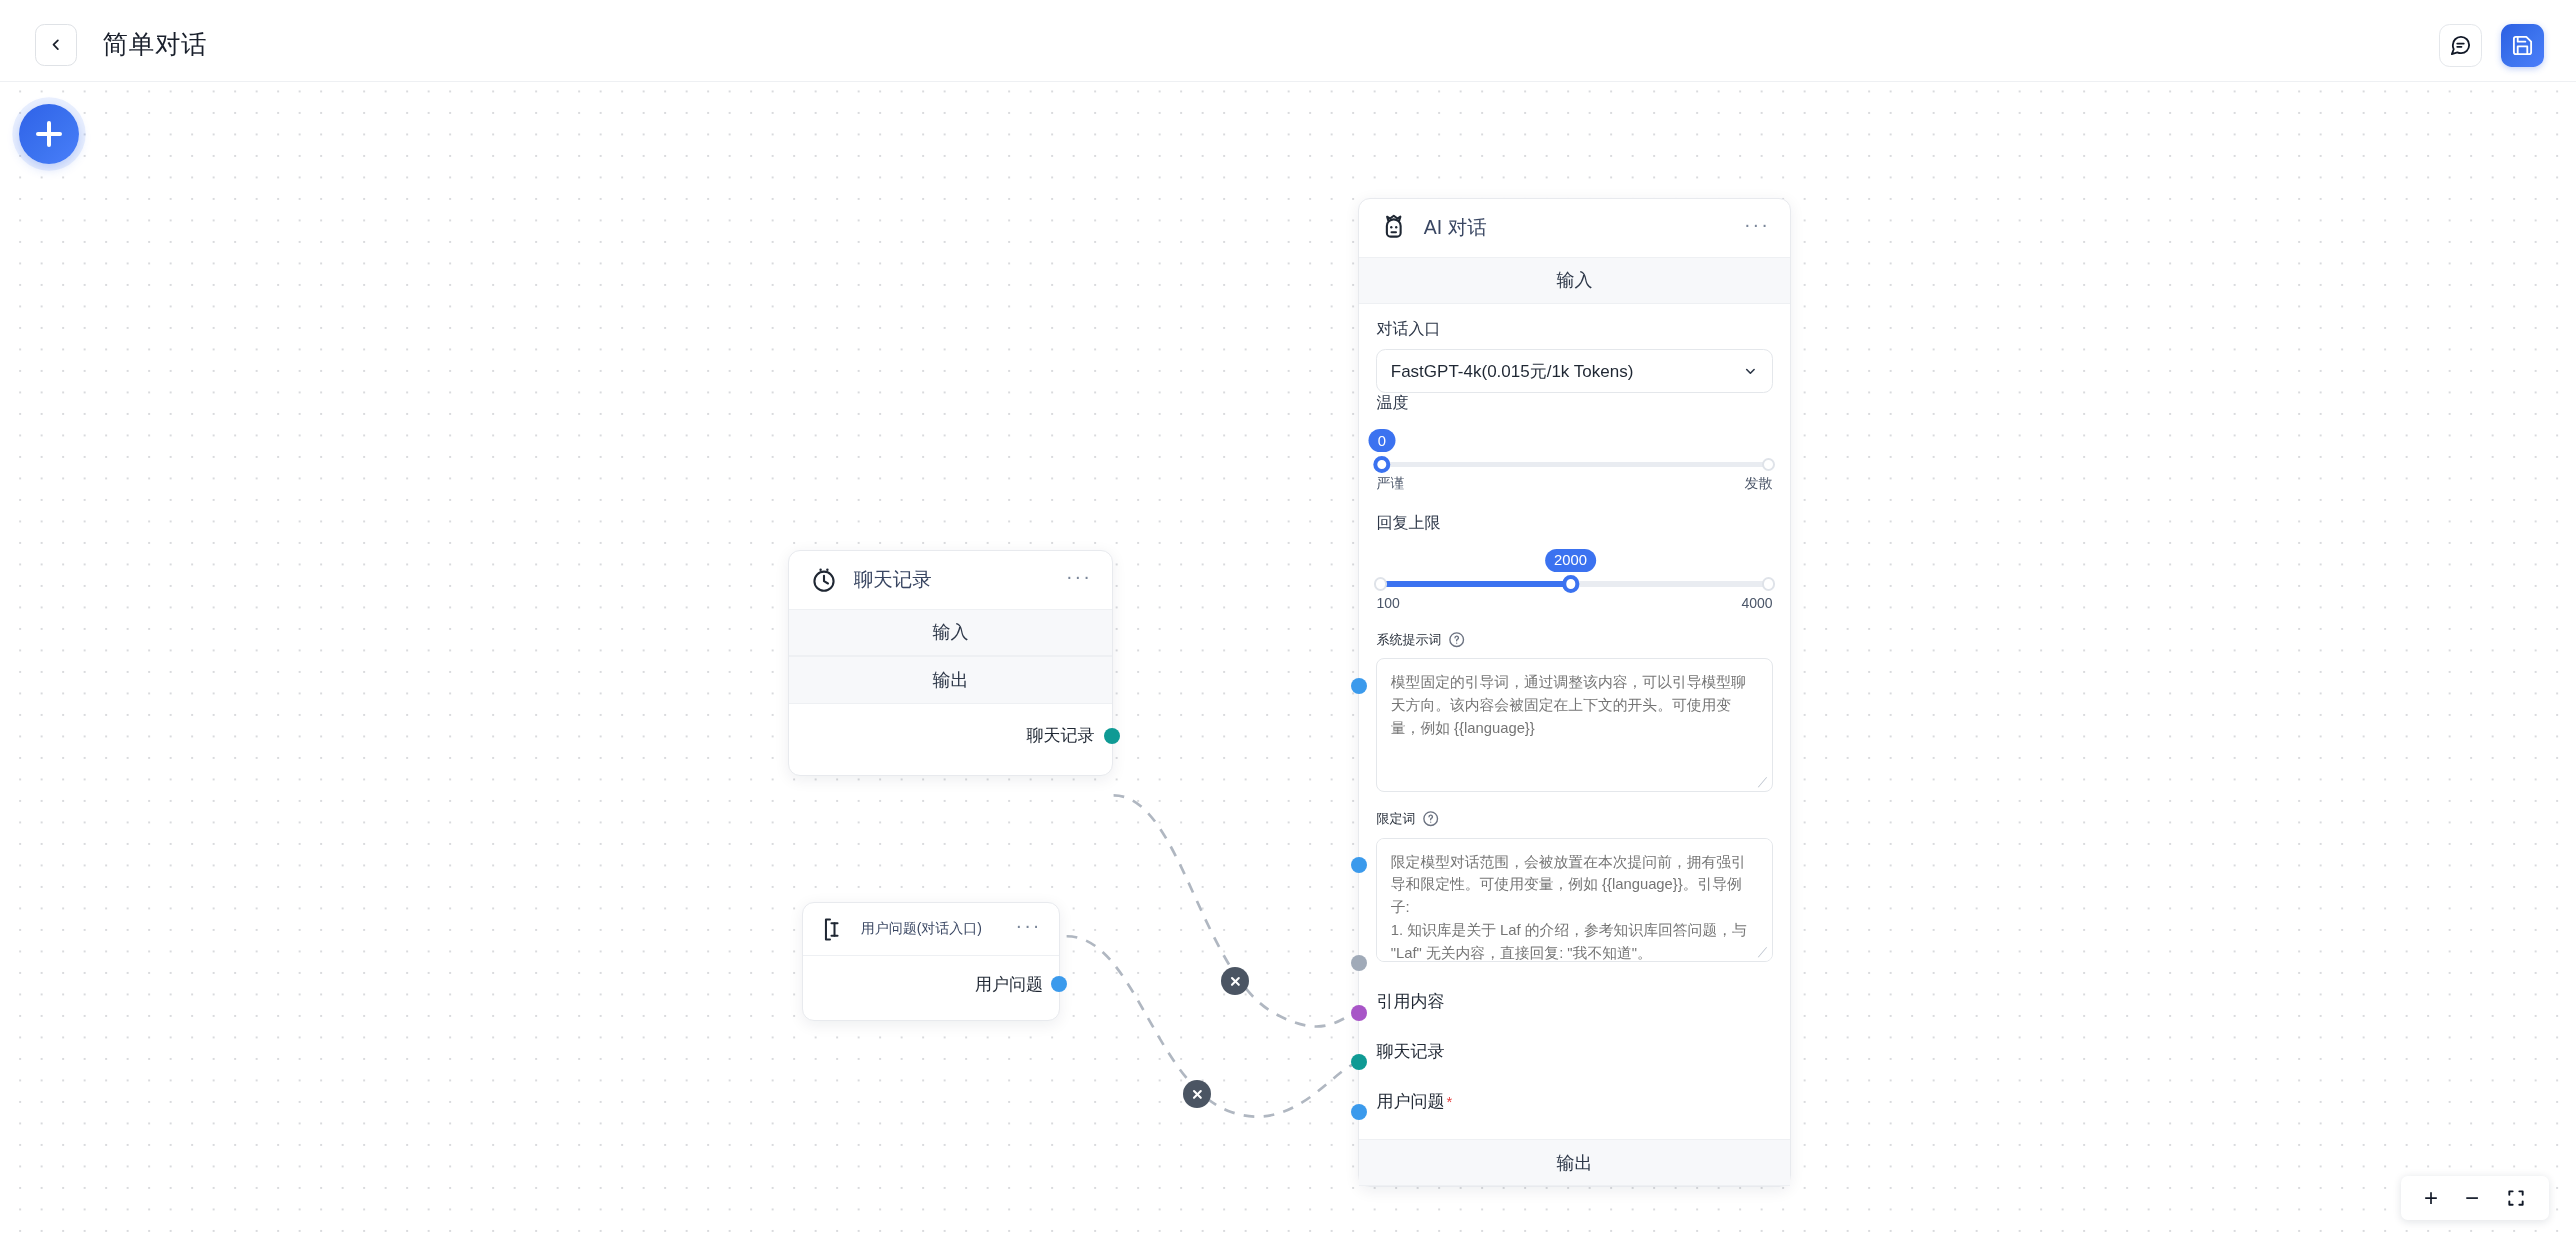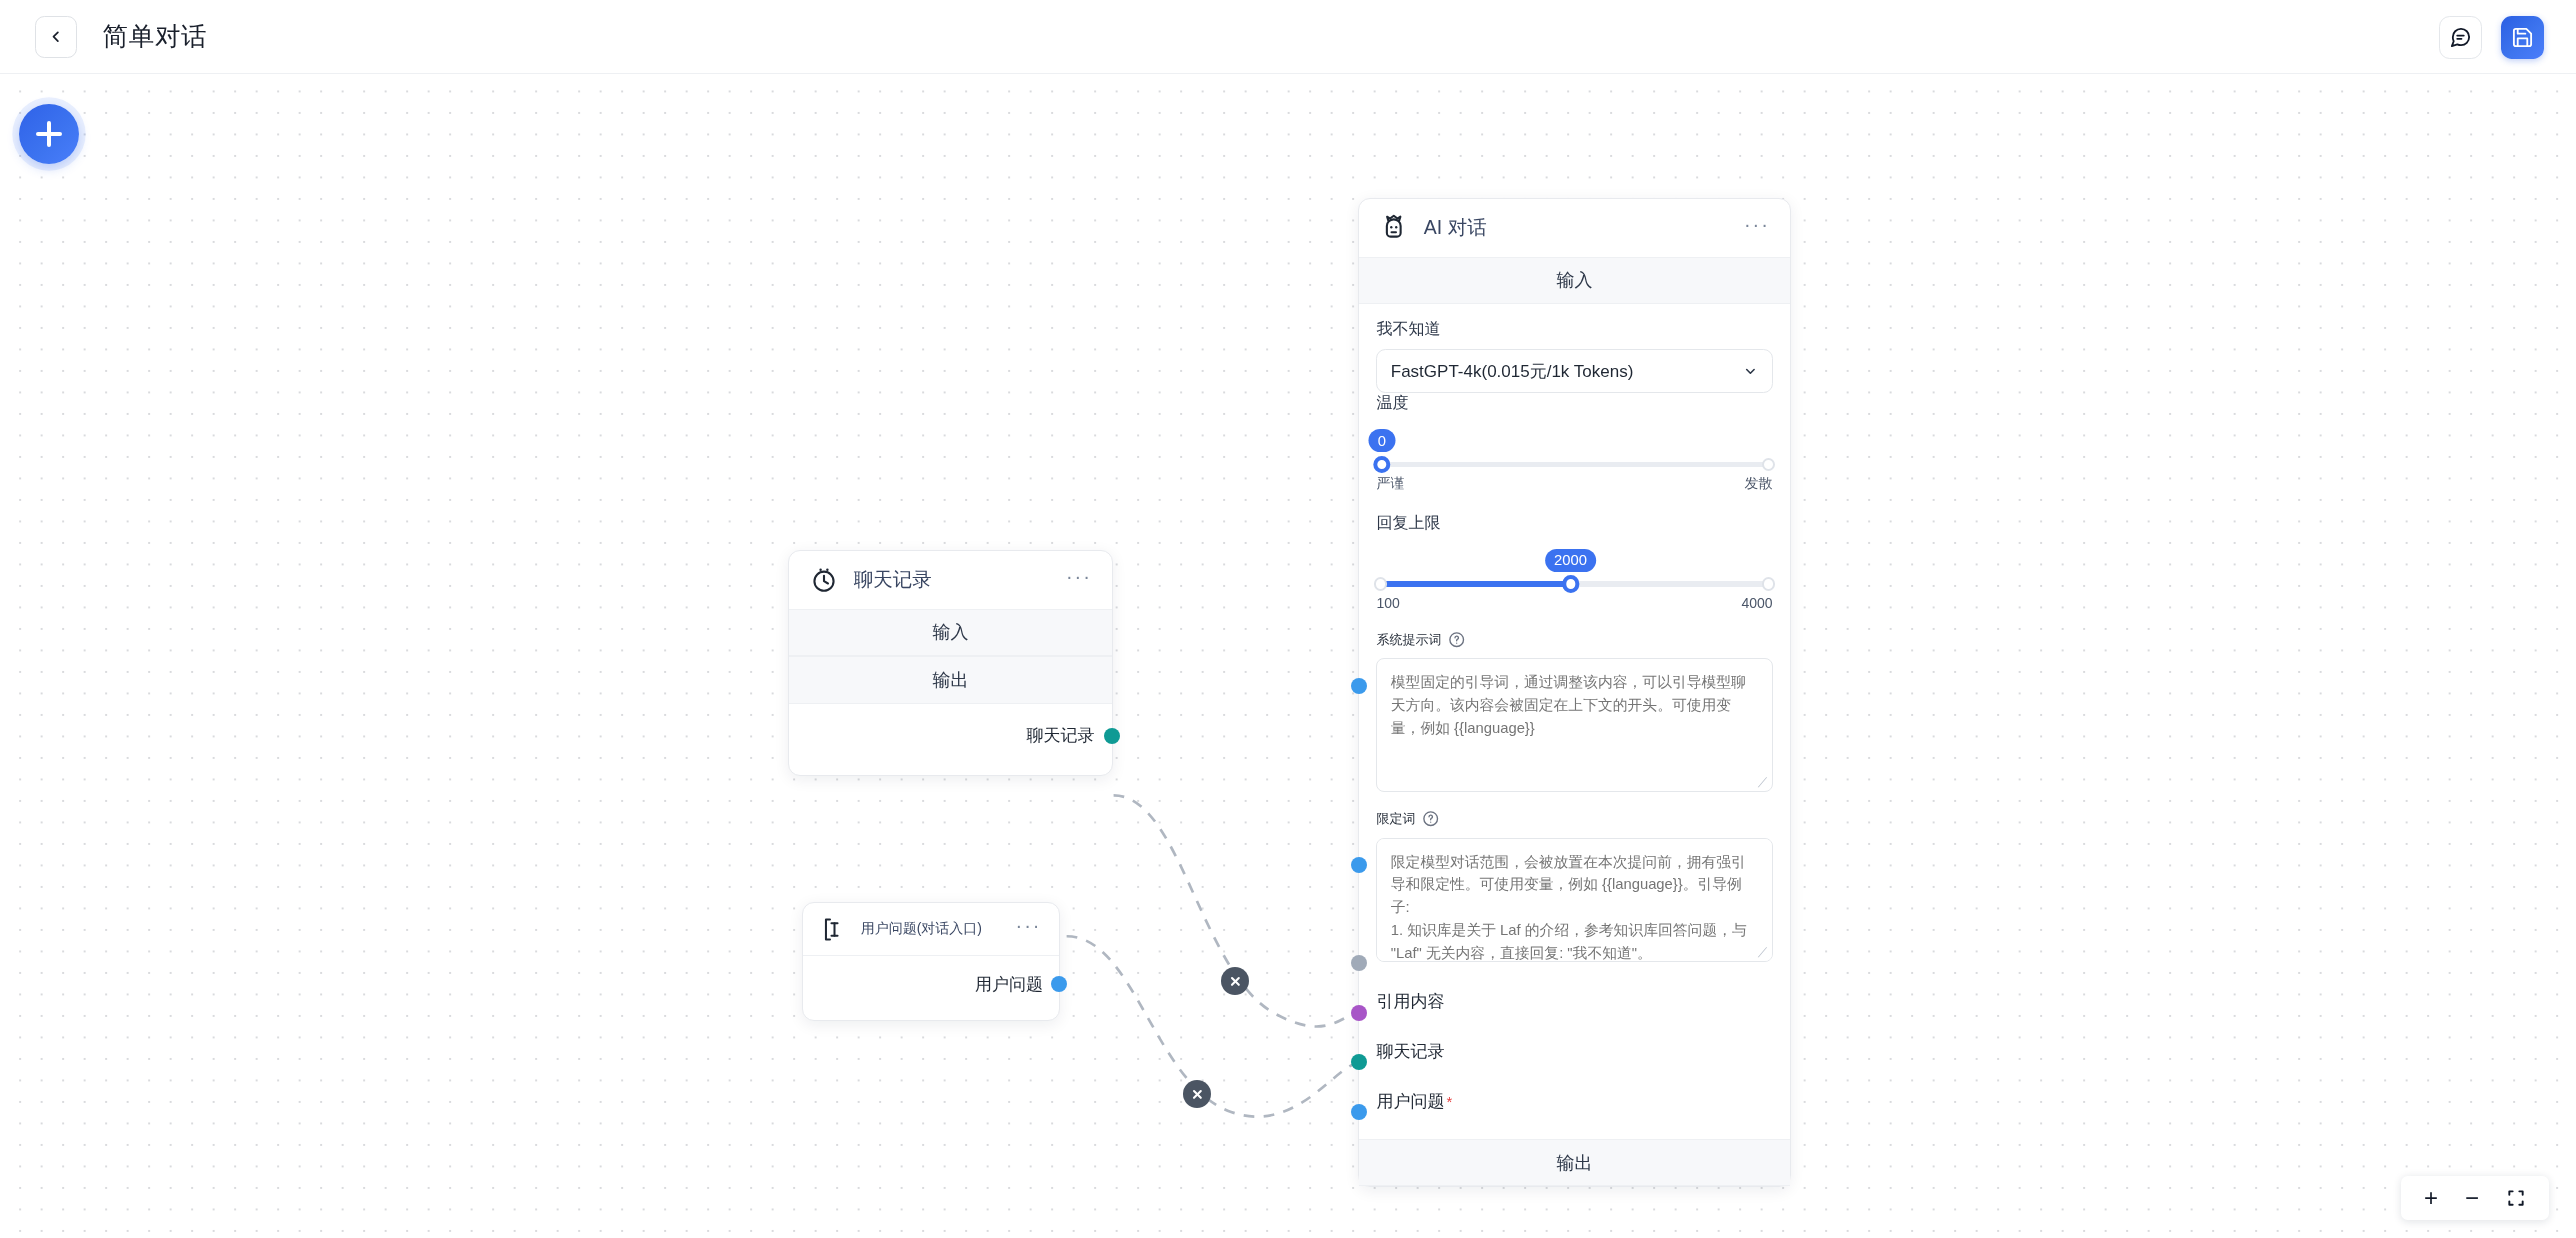--- a/index.html
+++ b/index.html
@@ -5,21 +5,21 @@
   * { box-sizing: border-box; margin: 0; padding: 0; }
   html, body {
     width: 2576px; height: 1238px;
     font-family: "Liberation Sans", "DejaVu Sans", sans-serif;
     background: #ffffff; overflow: hidden;
   }
   #app { position: relative; width: 2576px; height: 1238px; }
 
   
   .header {
-    position: absolute; left: 0; top: 0; width: 2576px; height: 74px;
+    position: absolute; left: 0; top: 8px; width: 2576px; height: 74px;
     background: #ffffff; border-bottom: 1.3px solid #eef0f3;
     display: flex; align-items: center; z-index: 40;
   }
   .back-btn {
     margin-left: 35px; width: 42px; height: 42px; border: 1.3px solid #dfe2e6;
     border-radius: 9.4px; background: #fff; display: flex;
     align-items: center; justify-content: center; cursor: pointer;
   }
   .back-btn svg { width: 17.4px; height: 17.4px; }
   .page-title {
@@ -278,21 +278,21 @@
           </svg>
         </span>
         <span class="node-title">AI 对话</span>
         <span class="node-dots">···</span>
       </div>
 
       <div class="section-bar">输入</div>
 
       <div class="node-body">
 
-        <div class="field-label">我不知道</div>
+        <div class="field-label">对话入口</div>
         <div class="select-box">
           <span class="select-value">FastGPT-4k(0.015元/1k Tokens)</span>
           <svg class="chev" viewBox="0 0 24 24" fill="none" stroke="#2d3748" stroke-width="2.6" stroke-linecap="round" stroke-linejoin="round">
             <polyline points="6 9 12 15 18 9"></polyline>
           </svg>
         </div>
 
         <div class="field-label" style="">温度</div>
         <div class="slider-wrap">
           <div class="slider-track"></div>

